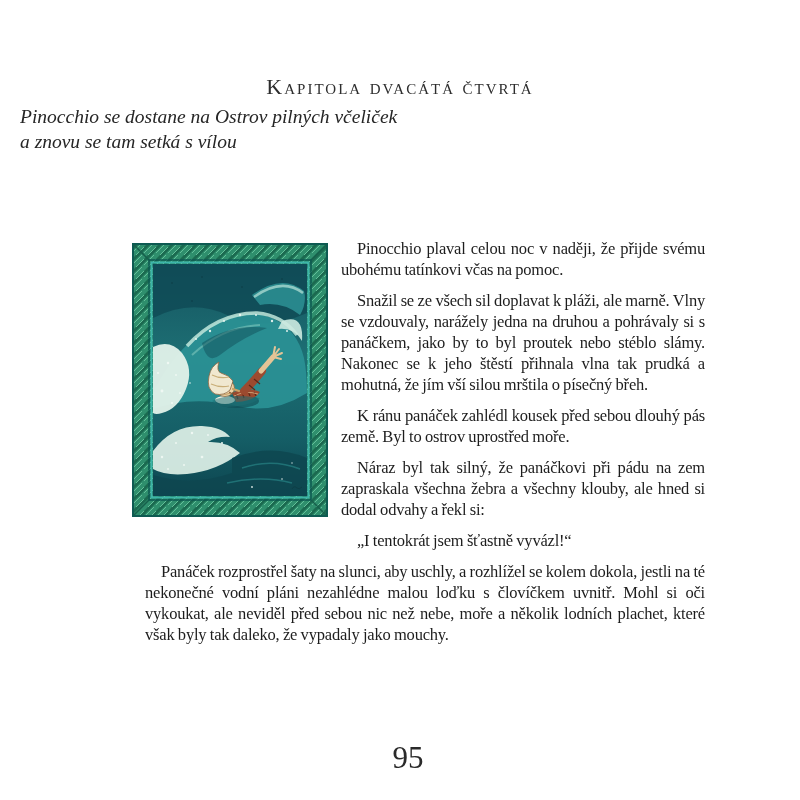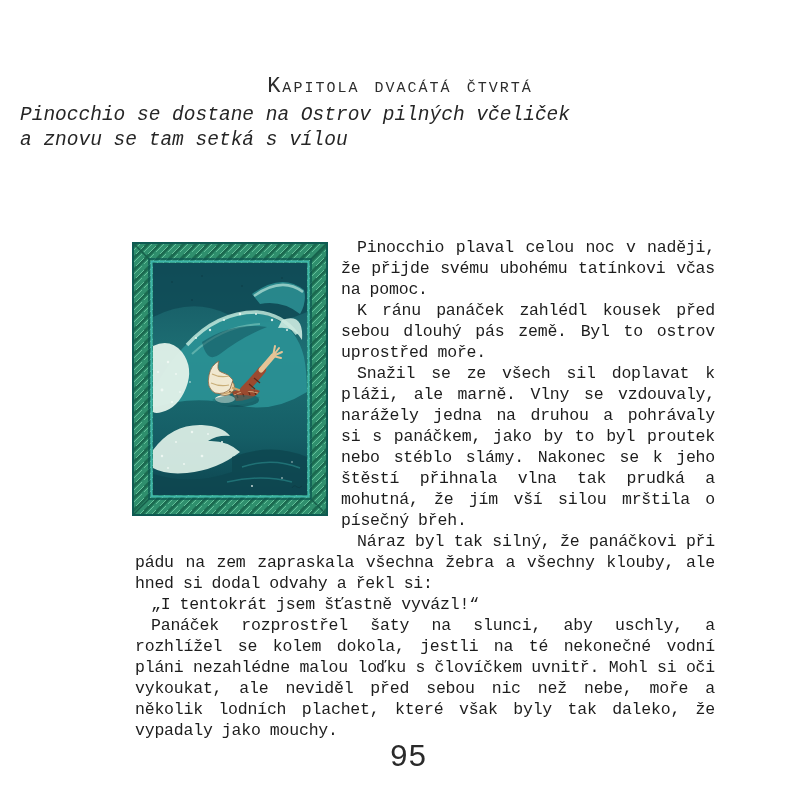--- a/index.html
+++ b/index.html
@@ -1,36 +1,36 @@
 <!DOCTYPE html>
 <html><head>
 <meta charset="utf-8">
 <style>
   html,body { margin:0; padding:0; background:#ffffff; }
   .sheet {
     position:relative; width:760px; height:800px; margin:0 auto;
     background:#ffffff; overflow:hidden;
-    font-family:Liberation Mono, monospace; color:#1e1e1e;
+    font-family:Liberation Serif, serif; color:#1e1e1e;
   }
   .chapter-title {
     margin:74px 0 4px 0; text-align:center;
     font-variant:small-caps; font-weight:400;
     font-size:22px; letter-spacing:2px; color:#2d2d2d;
   }
   .chapter-subtitle {
     text-align:left; font-style:italic;
     font-size:19.5px; line-height:25px; color:#262626;
   }
   .text-block {
     margin:84px 65px 0 115px;
     font-size:16.5px; line-height:21px;
     letter-spacing:-0.2px; word-spacing:-0.5px;
     text-align:justify; color:#1d1d1d;
   }
-  .text-block p { margin:0; padding:0; text-indent:16px; }
+  .text-block p { margin:10px; padding:0; text-indent:16px; }
   figure.illus {
     float:left; width:196px; height:274px;
     margin:5px 13px 25px -3px; padding:0;
   }
   figure.illus svg { display:block; }
   .page-number {
     position:absolute; left:8px; top:740px; width:100%;
     text-align:center; font-size:31px; color:#2a2a2a;
   }
 </style>
@@ -143,22 +143,22 @@
               <circle cx="150" cy="236" r="0.8"></circle>
               <circle cx="120" cy="244" r="0.9"></circle>
             <circle cx="160" cy="220" r="0.7"></circle>
           </g>
           <path d="M160,246 q2,-4 5,-1 q2,2 5,-1" stroke="#0e3c44" stroke-width="1" fill="none" opacity="0.8"></path>
         </g>
       </svg>
     </figure>
 
     <p>Pinocchio plaval celou noc v naději, že přijde svému ubohému tatínkovi včas na pomoc.</p>
+    <p>Snažil se ze všech sil doplavat k pláži, ale marně. Vlny se vzdouvaly, narážely jedna na druhou a pohrávaly si s panáčkem, jako by to byl proutek nebo stéblo slámy. Nakonec se k jeho štěstí přihnala vlna tak prudká a mohutná, že jím vší silou mrštila o písečný břeh.</p>
     <p>K ránu panáček zahlédl kousek před sebou dlouhý pás země. Byl to ostrov uprostřed moře.</p>
-    <p>Snažil se ze všech sil doplavat k pláži, ale marně. Vlny se vzdouvaly, narážely jedna na druhou a pohrávaly si s panáčkem, jako by to byl proutek nebo stéblo slámy. Nakonec se k jeho štěstí přihnala vlna tak prudká a mohutná, že jím vší silou mrštila o písečný břeh.</p>
     <p>Náraz byl tak silný, že panáčkovi při pádu na zem zapraskala všechna žebra a všechny klouby, ale hned si dodal odvahy a řekl si:</p>
     <p>„I tentokrát jsem šťastně vyvázl!“</p>
     <p>Panáček rozprostřel šaty na slunci, aby uschly, a rozhlížel se kolem dokola, jestli na té nekonečné vodní pláni nezahlédne malou loďku s človíčkem uvnitř. Mohl si oči vykoukat, ale neviděl před sebou nic než nebe, moře a několik lodních plachet, které však byly tak daleko, že vypadaly jako mouchy.</p>
   </div>
 
   <div class="page-number">95</div>
 
 </div>
 
 </body></html>

